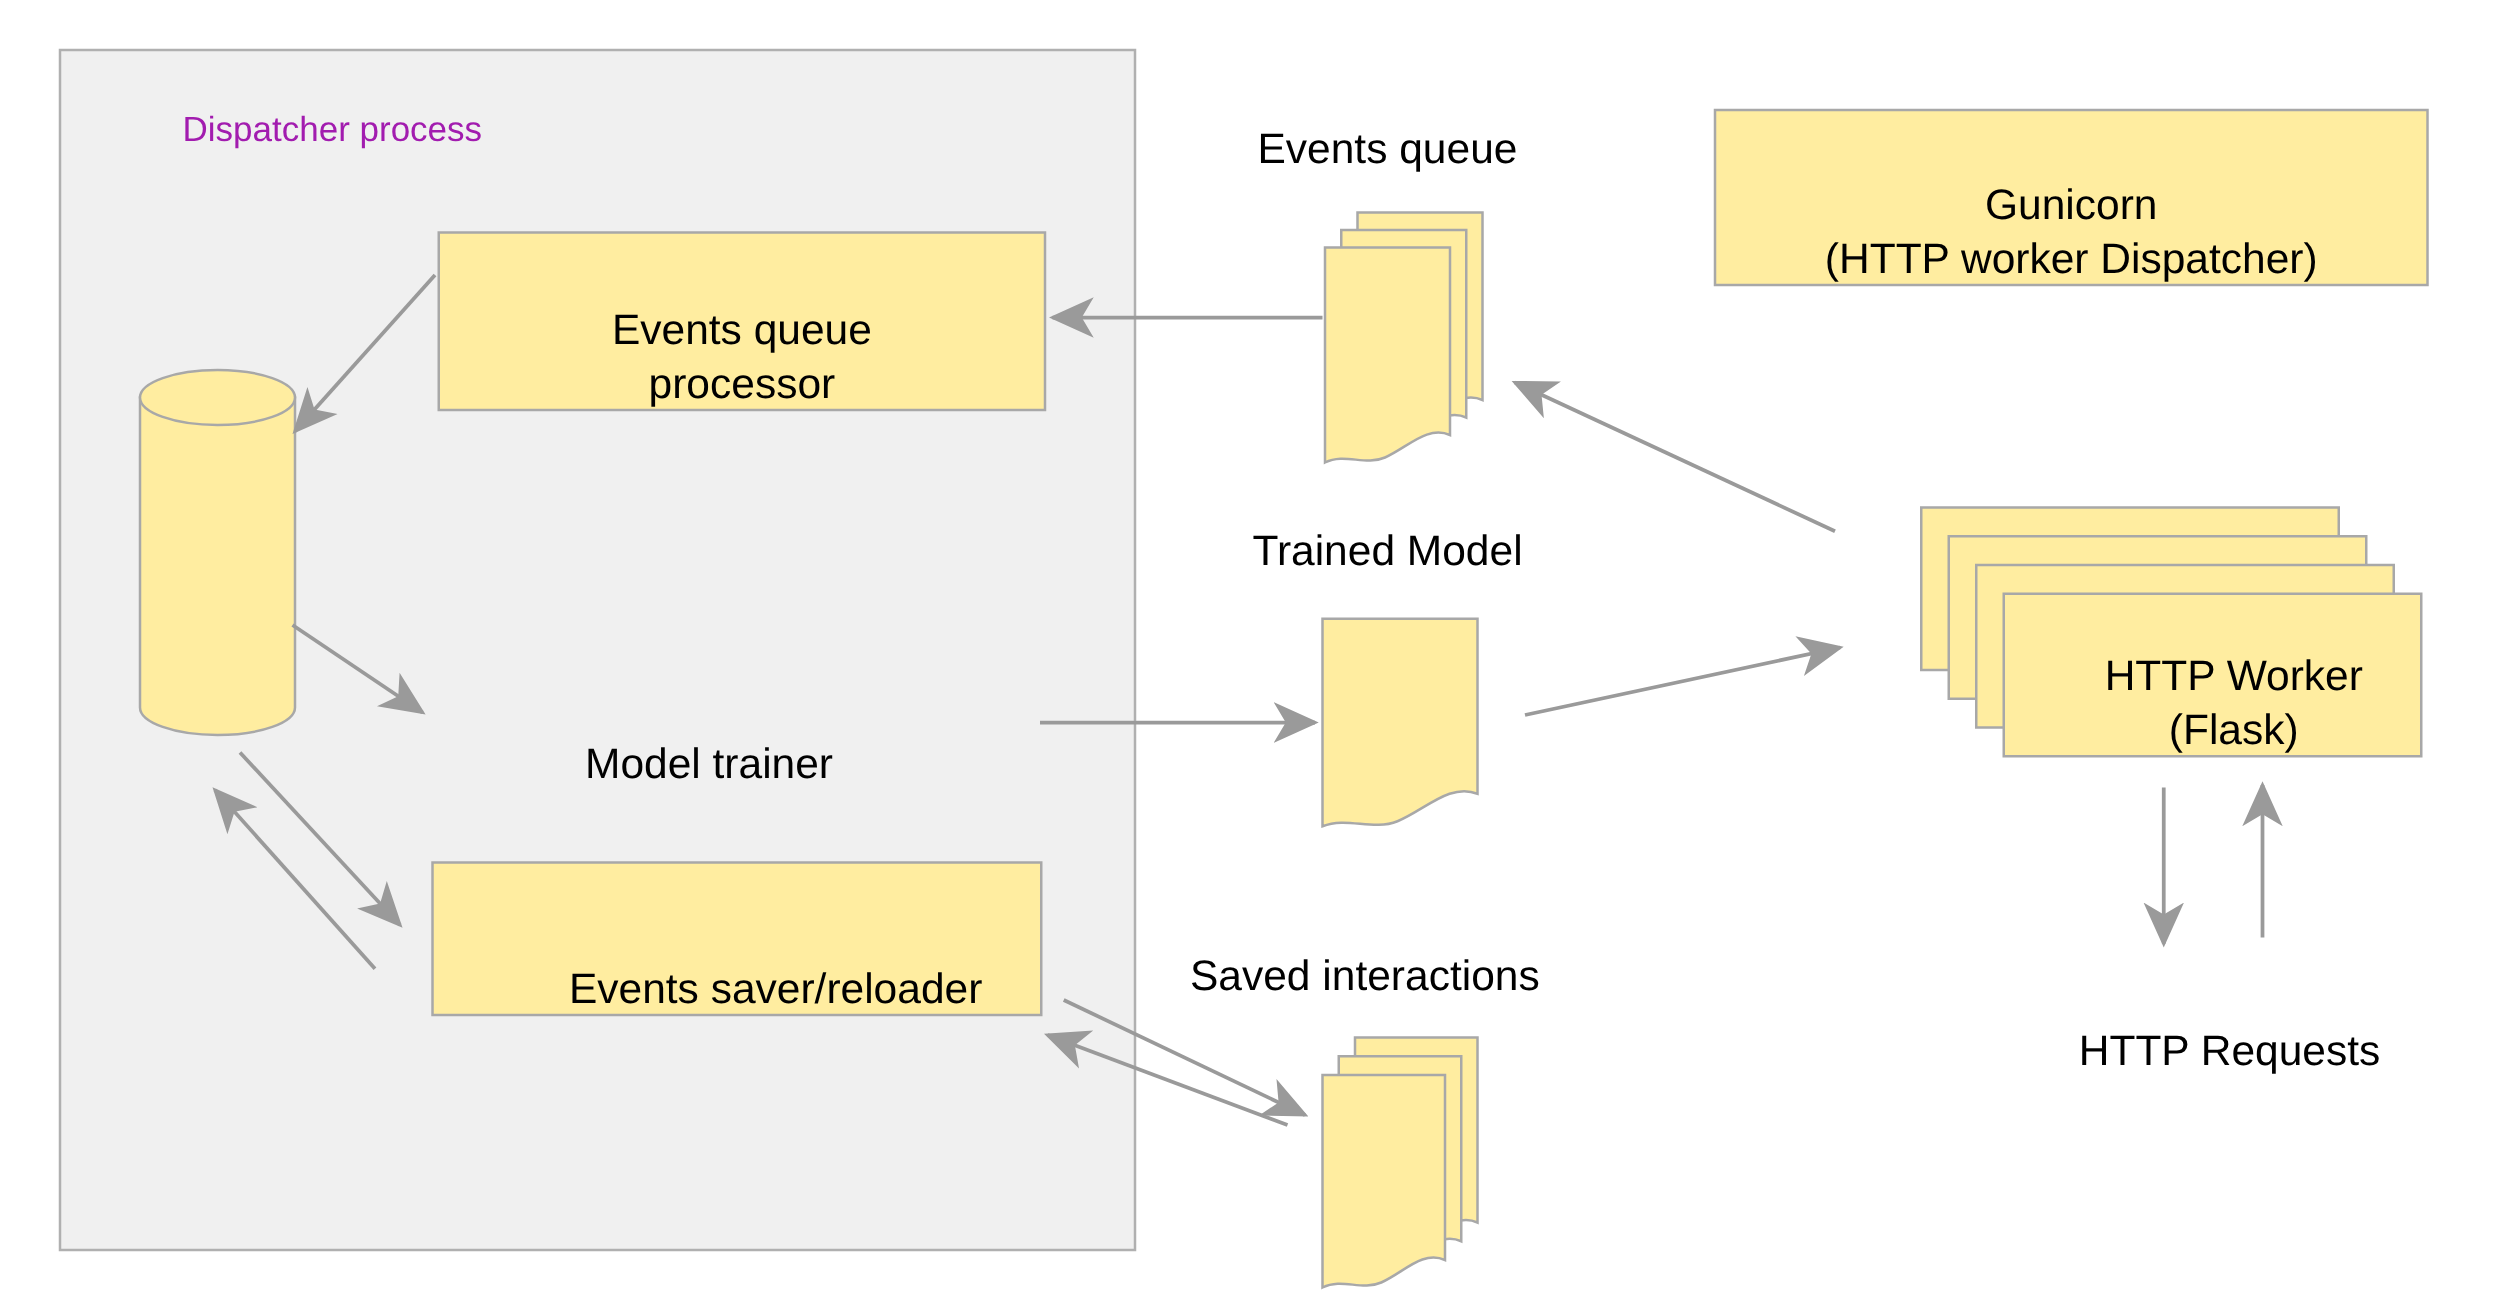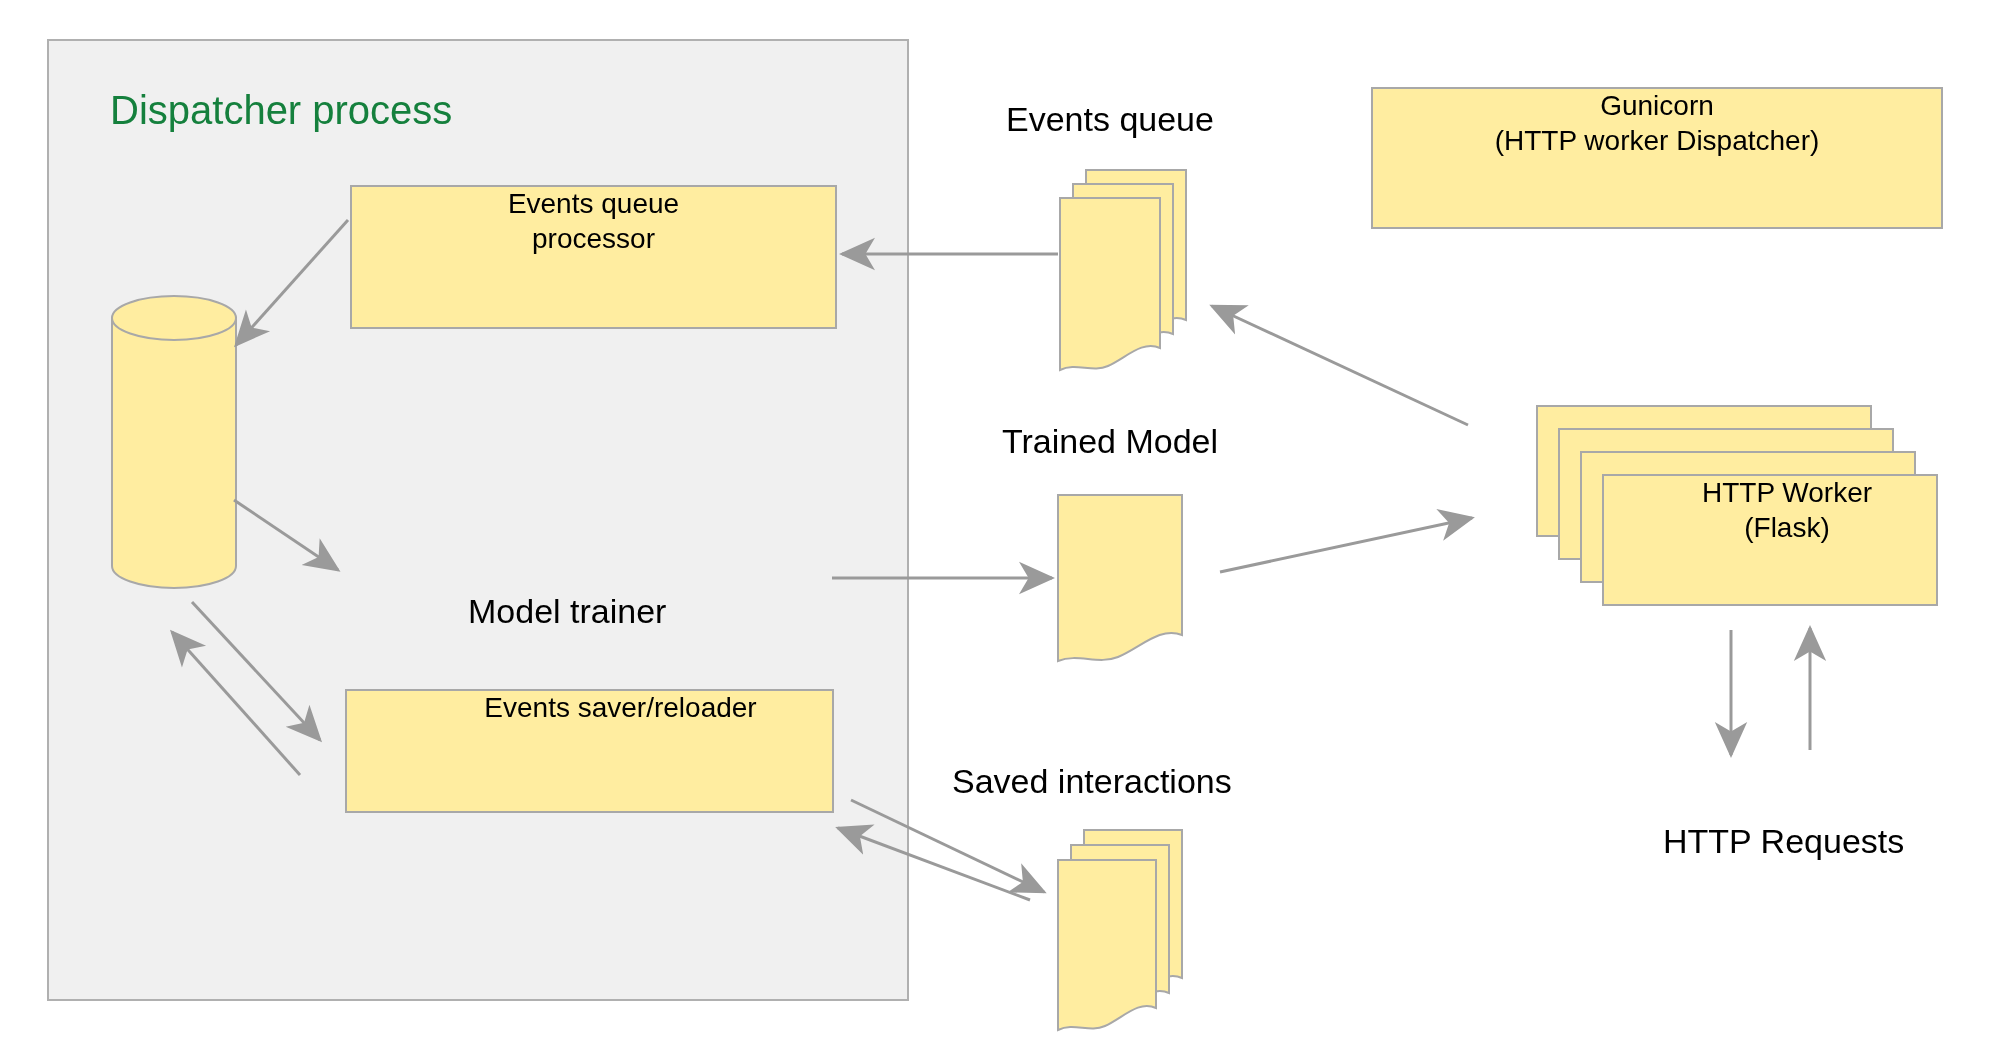--- a/index.html
+++ b/index.html
@@ -1,21 +1,21 @@
 <!DOCTYPE html>
 <html><head>
 <meta charset="utf-8">
 <style>
   html,body{margin:0;padding:0;background:#ffffff;}
   body{width:2000px;height:1042px;font-family:"Liberation Sans",sans-serif;color:#000;}
   #stage{position:relative;width:2000px;height:1042px;overflow:hidden;background:#fff;}
   svg.layer{position:absolute;left:0;top:0;width:2000px;height:1042px;}
   .plainlabel{position:absolute;font-size:34px;color:#000;white-space:pre;}
-  .container-title{position:absolute;font-size:40px;color:#15803d;white-space:pre;}
-  .stacktext{position:absolute;display:flex;align-items:flex-start;justify-content:center;text-align:center;font-size:28px;line-height:1.25;pointer-events:none;}
+  .container-title{position:absolute;font-size:28px;color:#a21caf;white-space:pre;margin-left:36px;}
+  .stacktext{position:absolute;display:flex;align-items:flex-end;justify-content:center;text-align:center;font-size:34px;line-height:1.25;pointer-events:none;}
 </style>
 </head>
 <body>
 
 <div id="stage">
 
   <svg class="layer" viewBox="0 0 2000 1042">
     <defs>
       <marker id="ah" viewBox="0 0 12 12" refX="11" refY="6" markerWidth="12" markerHeight="12" orient="auto-start-reverse">
         <path d="M0,0.6 L12,6 L0,11.4 L3.2,6 Z" fill="#9a9a9a"></path>

